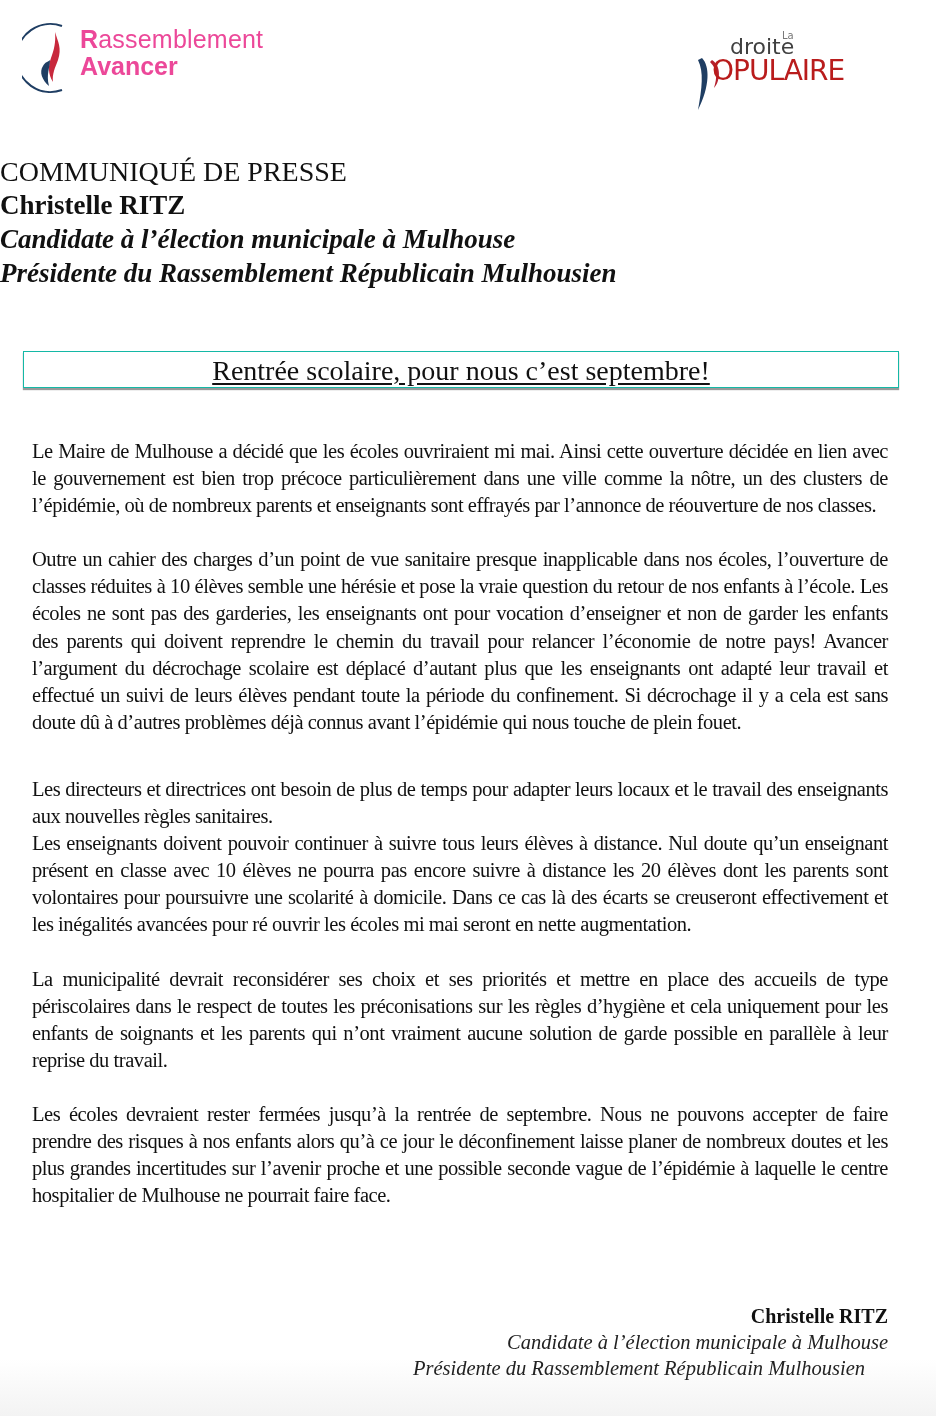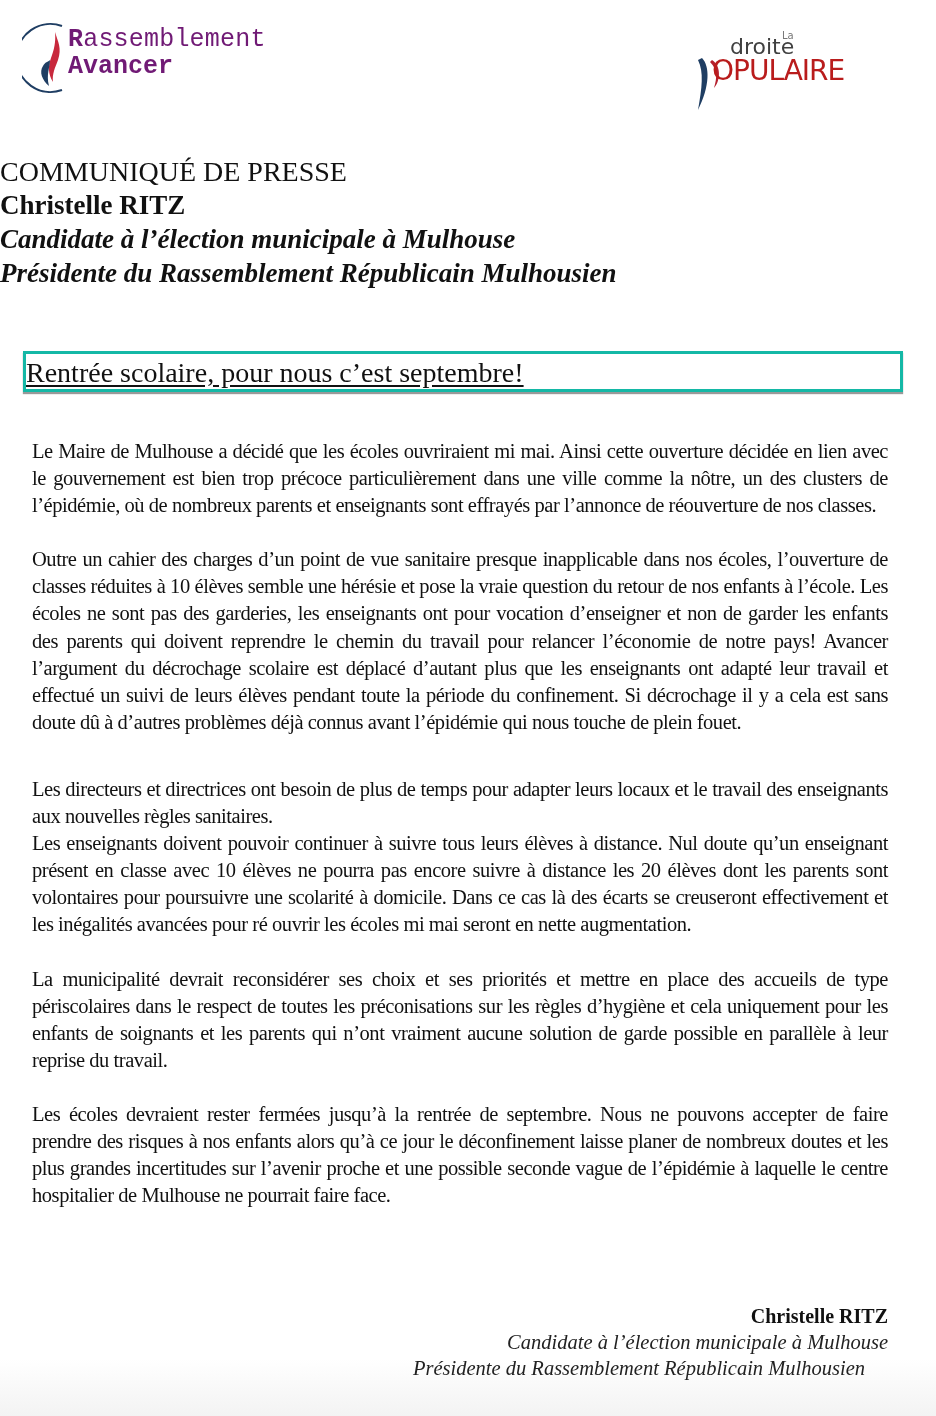--- a/index.html
+++ b/index.html
@@ -6,42 +6,42 @@
   body {
     width: 936px; height: 1416px; overflow: hidden;
     background: linear-gradient(to bottom, #ffffff 0%, #ffffff 96%, #f3f3f3 100%);
     font-family: "Liberation Serif", "DejaVu Serif", serif;
     color: #111;
     position: relative;
   }
   .logo-rn { position: absolute; left: 22px; top: 18px; width: 290px; height: 78px; }
   .logo-rn svg { position: absolute; left: 0; top: 0; }
   .rn-text {
-    position: absolute; left: 46px; top: 8px;
-    font-family: Liberation Mono, monospace; color: #701a75; line-height: 27px;
+    position: absolute; left: 58px; top: 8px;
+    font-family: Liberation Sans, sans-serif; color: #ec4899; line-height: 27px;
   }
   .rn-line1 { font-size: 25px; letter-spacing: 0.2px; font-weight: normal; }
   .rn-line1 .big-r { font-weight: bold; }
   .rn-line2 { font-size: 25px; font-weight: bold; }
 
   .logo-dp { position: absolute; left: 692px; top: 30px; width: 190px; height: 85px; }
   .logo-dp svg { position: absolute; left: 0; top: 0; }
   .dp-la { position: absolute; left: 60px; top: 0px; font-family: "DejaVu Sans", sans-serif; font-size: 10px; color: #777; margin-left: 30px; }
   .dp-droite { position: absolute; left: 38px; top: 4px; font-family: "DejaVu Sans", sans-serif; font-size: 22px; color: #404040; }
   .dp-opulaire { position: absolute; left: 20px; top: 24px; font-family: "DejaVu Sans", sans-serif; font-size: 28px; color: #b91c1c; letter-spacing: -1px; }
 
   .header-block { position: absolute; left: 0; top: 155px; width: 920px; text-align: left; }
   .hdr-communique { font-size: 28px; line-height: 34px; }
   .hdr-name { font-size: 27px; font-weight: bold; line-height: 33px; }
   .hdr-role1, .hdr-role2 { font-size: 27px; font-weight: bold; font-style: italic; line-height: 34px; }
 
   .title-box {
     position: absolute; left: 23px; top: 351px; width: 874px; height: 35px;
-    border: 3px solid #14b8a6; box-shadow: 0 2px 1px #999;
-    text-align: left;
+    border: 1px solid #14b8a6; box-shadow: 0 2px 1px #999;
+    text-align: center;
   }
   .title-box span { font-size: 28px; line-height: 38px; text-decoration: underline; text-underline-offset: 3px; }
 
   .body-text { position: absolute; left: 32px; top: 438px; width: 856px; }
   .body-text p { margin: 0 0 27px 0; font-size: 20.5px; line-height: 27.1px; text-align: justify; letter-spacing: -0.45px; }
   .body-text p.tight { margin-bottom: 0; margin-top: 40px; }
 
   .signature { position: absolute; right: 48px; top: 1303px; text-align: right; }
   .sig-name { font-size: 20px; font-weight: bold; line-height: 26px; }
   .sig-role1, .sig-role2 { font-size: 20.5px; font-style: italic; line-height: 26px; color: #222; }

